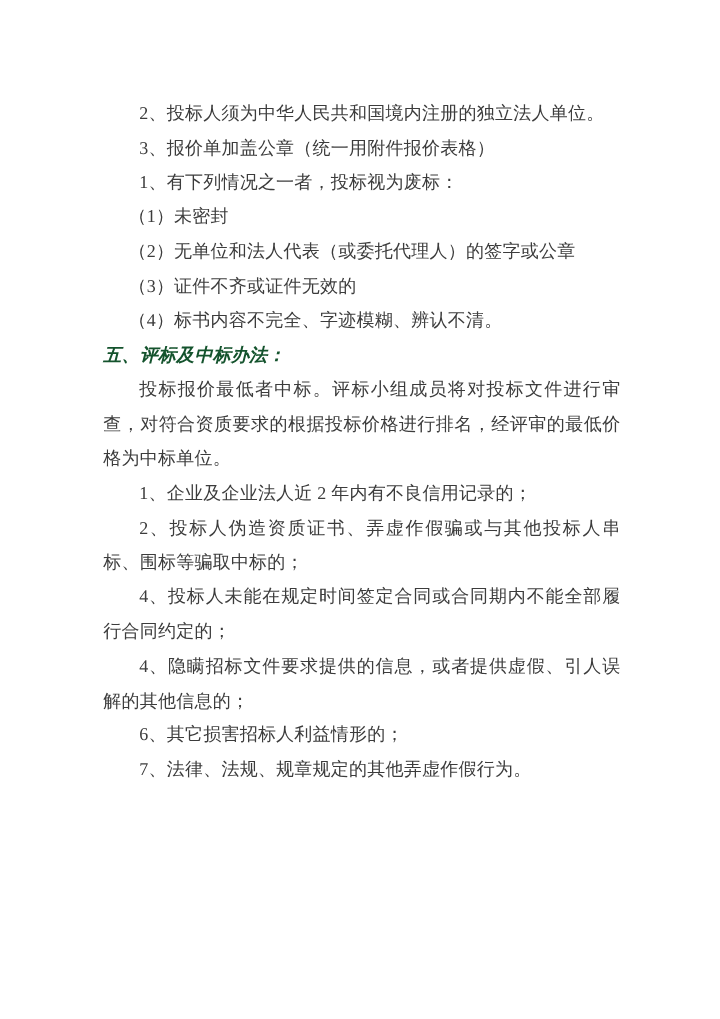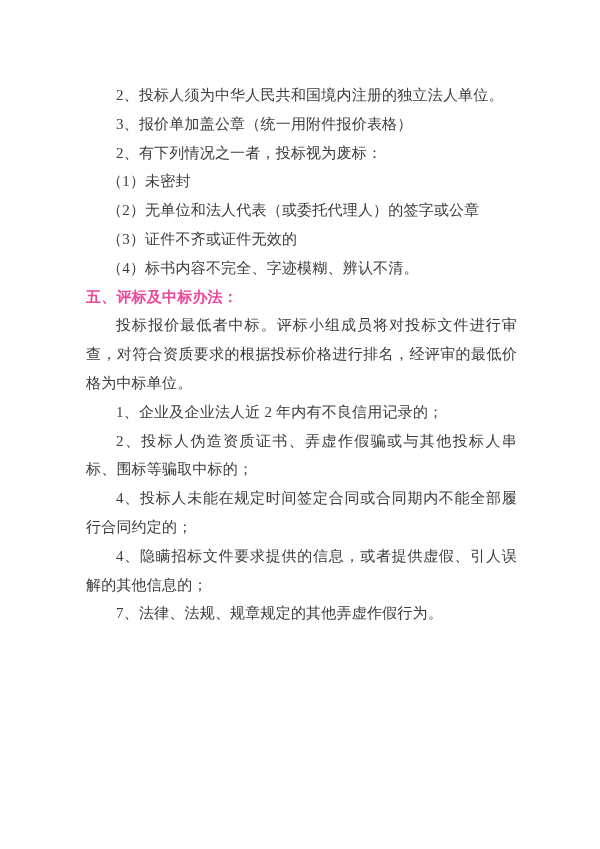--- a/index.html
+++ b/index.html
@@ -33,39 +33,41 @@
   }
   .item {
     text-indent: 2em;
   }
   .subitem {
     text-indent: 1.4em;
   }
   .heading {
     text-indent: 0;
     font-weight: 700;
-    color: #ec4899;
+    color: #14532d;
+    font-style: italic;
   }
   .body-para {
     text-indent: 2em;
   }
 </style>
 </head>
 <body>
 
 <div class="page">
   <div class="content">
     <p class="item">2、投标人须为中华人民共和国境内注册的独立法人单位。</p>
     <p class="item">3、报价单加盖公章（统一用附件报价表格）</p>
-    <p class="item">2、有下列情况之一者，投标视为废标：</p>
+    <p class="item">1、有下列情况之一者，投标视为废标：</p>
     <p class="subitem">（1）未密封</p>
     <p class="subitem">（2）无单位和法人代表（或委托代理人）的签字或公章</p>
     <p class="subitem">（3）证件不齐或证件无效的</p>
     <p class="subitem">（4）标书内容不完全、字迹模糊、辨认不清。</p>
     <p class="heading">五、评标及中标办法：</p>
     <p class="body-para">投标报价最低者中标。评标小组成员将对投标文件进行审查，对符合资质要求的根据投标价格进行排名，经评审的最低价格为中标单位。</p>
     <p class="item">1、企业及企业法人近 2 年内有不良信用记录的；</p>
     <p class="item">2、投标人伪造资质证书、弄虚作假骗或与其他投标人串标、围标等骗取中标的；</p>
     <p class="item">4、投标人未能在规定时间签定合同或合同期内不能全部履行合同约定的；</p>
     <p class="item">4、隐瞒招标文件要求提供的信息，或者提供虚假、引人误解的其他信息的；</p>
+    <p class="item">6、其它损害招标人利益情形的；</p>
     <p class="item">7、法律、法规、规章规定的其他弄虚作假行为。</p>
   </div>
 </div>
 
 </body></html>

